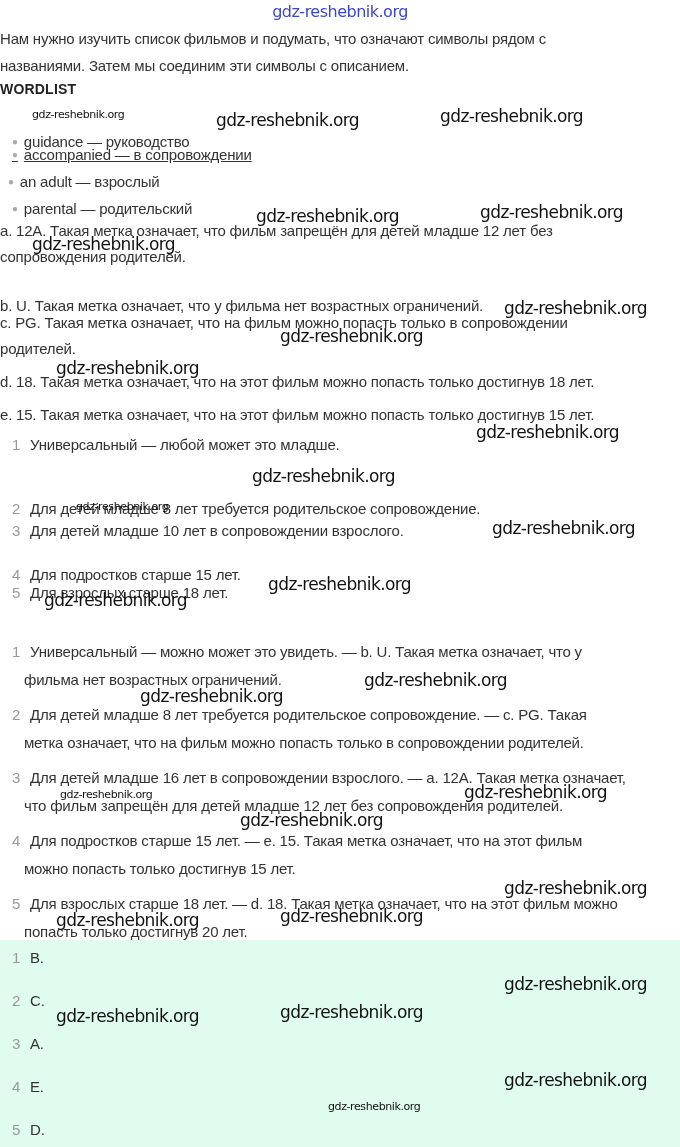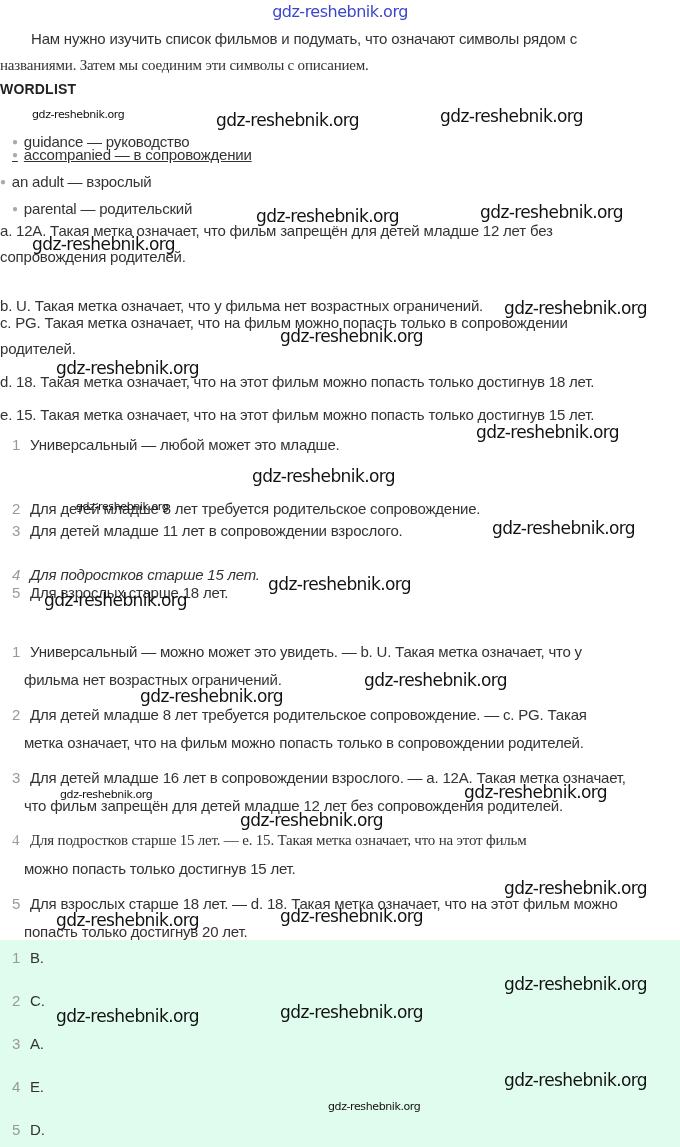--- a/index.html
+++ b/index.html
@@ -13,50 +13,50 @@
   .num { color: #999; display: inline-block; width: 18px; text-align: left; }
   .green { position: absolute; left: 0; top: 940px; width: 680px; height: 207px; background: #dffcee; }
   .wm { position: absolute; white-space: nowrap; color: #111; font-size: 17px; font-family: "DejaVu Sans", sans-serif; letter-spacing: -0.6px; }
   .wm.sm { font-size: 11px; letter-spacing: -0.4px; }
 </style>
 </head>
 <body>
 
 <a class="abs site-title">gdz-reshebnik.org</a>
 
-<div class="abs para" style="top:30px;margin-left:31px;">Нам нужно изучить список фильмов и подумать, что означают символы рядом с</div>
-<div class="abs para" style="top:57px;font-family:Liberation Serif, serif;">названиями. Затем мы соединим эти символы с описанием.</div>
+<div class="abs para" style="top:30px;">Нам нужно изучить список фильмов и подумать, что означают символы рядом с</div>
+<div class="abs para" style="top:57px;">названиями. Затем мы соединим эти символы с описанием.</div>
 <div class="abs heading">WORDLIST</div>
 
 <div class="abs para" style="left:12px; top:133px;"><span class="bullet">●</span><span>guidance — руководство</span></div>
 <div class="abs para" style="left:12px; top:146px;text-decoration:underline;"><span class="bullet">●</span><span>accompanied — в сопровождении</span></div>
-<div class="abs para" style="left:0; top:173px;"><span class="bullet">●</span><span>an adult — взрослый</span></div>
+<div class="abs para" style="left:8px; top:173px;"><span class="bullet">●</span><span>an adult — взрослый</span></div>
 <div class="abs para" style="left:12px; top:200px;"><span class="bullet">●</span><span>parental — родительский</span></div>
 
 <div class="abs para" style="top:222px;">a. 12A. Такая метка означает, что фильм запрещён для детей младше 12 лет без</div>
 <div class="abs para" style="top:248px;text-align:right;">сопровождения родителей.</div>
 <div class="abs para" style="top:297px;">b. U. Такая метка означает, что у фильма нет возрастных ограничений.</div>
 <div class="abs para" style="top:314px;">c. PG. Такая метка означает, что на фильм можно попасть только в сопровождении</div>
 <div class="abs para" style="top:340px;">родителей.</div>
 <div class="abs para" style="top:373px;">d. 18. Такая метка означает, что на этот фильм можно попасть только достигнув 18 лет.</div>
 <div class="abs para" style="top:406px;">e. 15. Такая метка означает, что на этот фильм можно попасть только достигнув 15 лет.</div>
 
 <div class="abs para" style="left:12px; top:436px;"><span class="num">1</span><span>Универсальный — любой может это младше.</span></div>
 <div class="abs para" style="left:12px; top:480px;margin-top:20px;"><span class="num">2</span><span>Для детей младше 8 лет требуется родительское сопровождение.</span></div>
-<div class="abs para" style="left:12px; top:522px;"><span class="num">3</span><span>Для детей младше 11 лет в сопровождении взрослого.</span></div>
-<div class="abs para" style="left:12px; top:566px;font-style:italic;"><span class="num">4</span><span>Для подростков старше 15 лет.</span></div>
+<div class="abs para" style="left:12px; top:522px;"><span class="num">3</span><span>Для детей младше 10 лет в сопровождении взрослого.</span></div>
+<div class="abs para" style="left:12px; top:566px;"><span class="num">4</span><span>Для подростков старше 15 лет.</span></div>
 <div class="abs para" style="left:12px; top:584px;"><span class="num">5</span><span>Для взрослых старше 18 лет.</span></div>
 
 <div class="abs para" style="left:12px; top:643px;"><span class="num">1</span><span>Универсальный — можно может это увидеть. — b. U. Такая метка означает, что у</span></div>
 <div class="abs para" style="left:24px; top:671px;">фильма нет возрастных ограничений.</div>
 <div class="abs para" style="left:12px; top:706px;"><span class="num">2</span><span>Для детей младше 8 лет требуется родительское сопровождение. — c. PG. Такая</span></div>
 <div class="abs para" style="left:24px; top:734px;">метка означает, что на фильм можно попасть только в сопровождении родителей.</div>
 <div class="abs para" style="left:12px; top:769px;"><span class="num">3</span><span>Для детей младше 16 лет в сопровождении взрослого. — a. 12A. Такая метка означает,</span></div>
 <div class="abs para" style="left:24px; top:797px;">что фильм запрещён для детей младше 12 лет без сопровождения родителей.</div>
-<div class="abs para" style="left:12px; top:832px;font-family:Liberation Serif, serif;"><span class="num">4</span><span>Для подростков старше 15 лет. — e. 15. Такая метка означает, что на этот фильм</span></div>
+<div class="abs para" style="left:12px; top:832px;"><span class="num">4</span><span>Для подростков старше 15 лет. — e. 15. Такая метка означает, что на этот фильм</span></div>
 <div class="abs para" style="left:24px; top:860px;">можно попасть только достигнув 15 лет.</div>
 <div class="abs para" style="left:12px; top:895px;"><span class="num">5</span><span>Для взрослых старше 18 лет. — d. 18. Такая метка означает, что на этот фильм можно</span></div>
 <div class="abs para" style="left:24px; top:923px;">попасть только достигнув 20 лет.</div>
 
 <div class="green"></div>
 <div class="abs para" style="left:12px; top:949px;"><span class="num">1</span><span>B.</span></div>
 <div class="abs para" style="left:12px; top:992px;"><span class="num">2</span><span>C.</span></div>
 <div class="abs para" style="left:12px; top:1035px;"><span class="num">3</span><span>A.</span></div>
 <div class="abs para" style="left:12px; top:1078px;"><span class="num">4</span><span>E.</span></div>
 <div class="abs para" style="left:12px; top:1121px;"><span class="num">5</span><span>D.</span></div>

